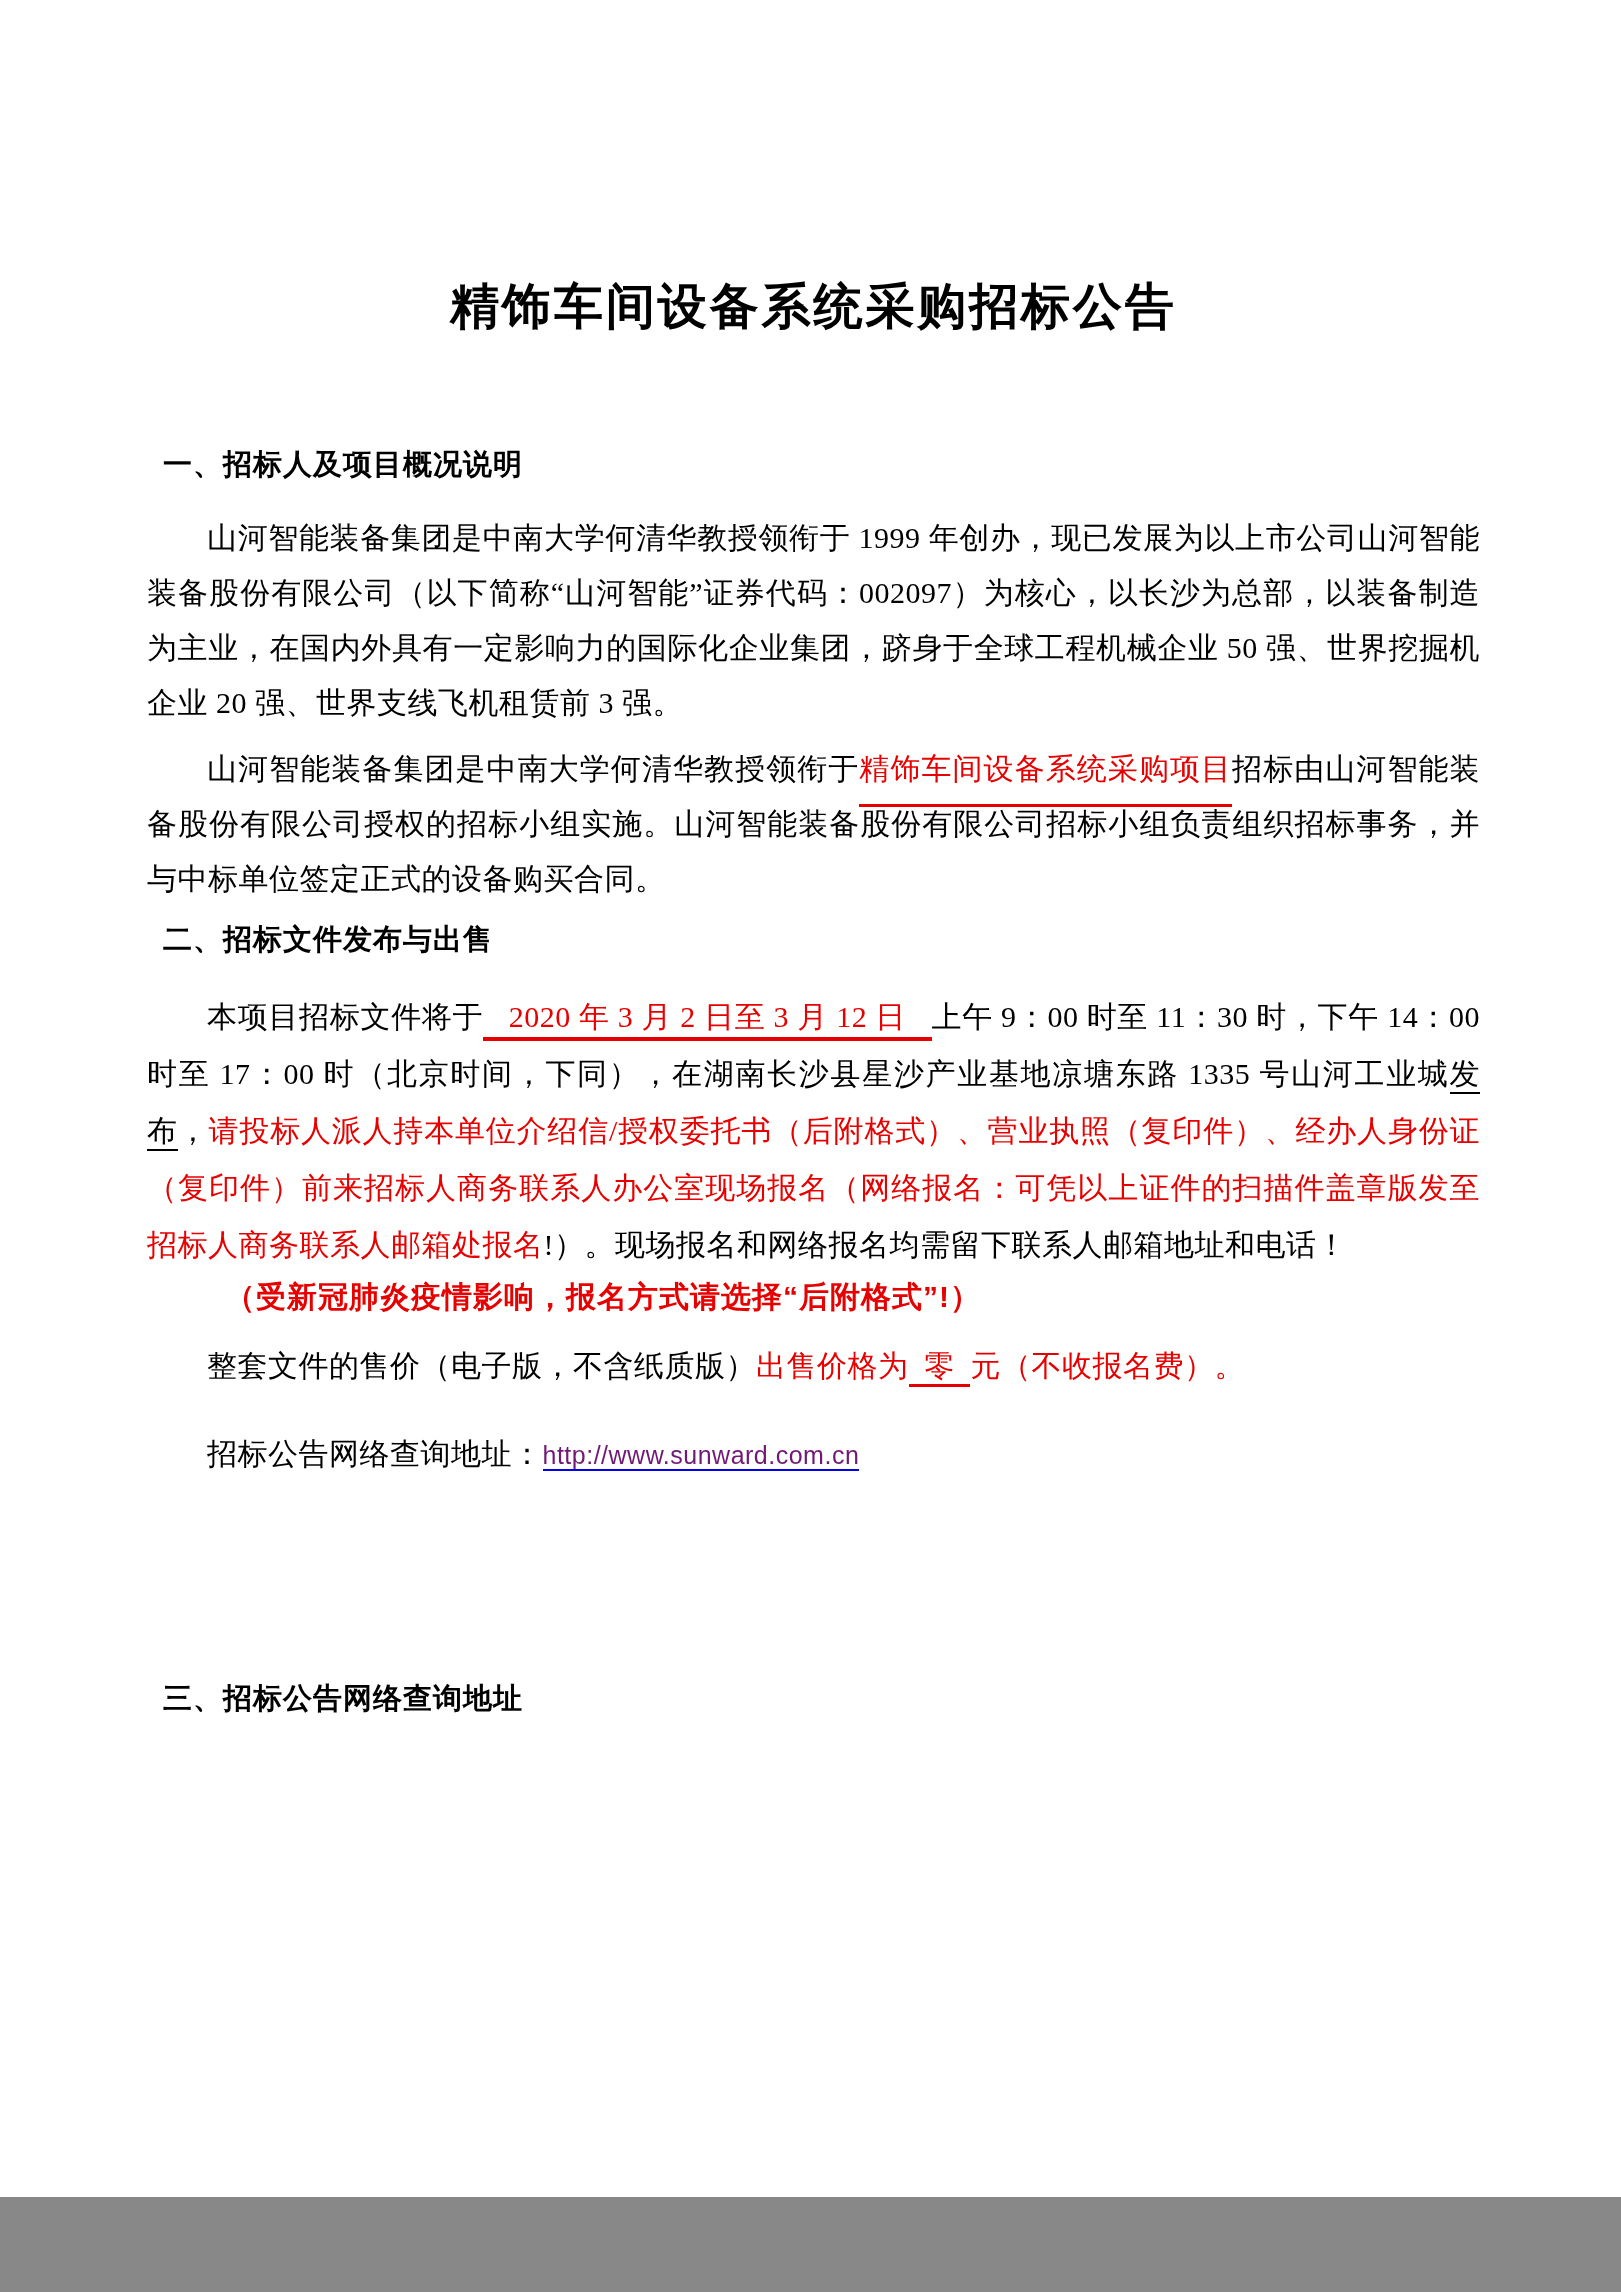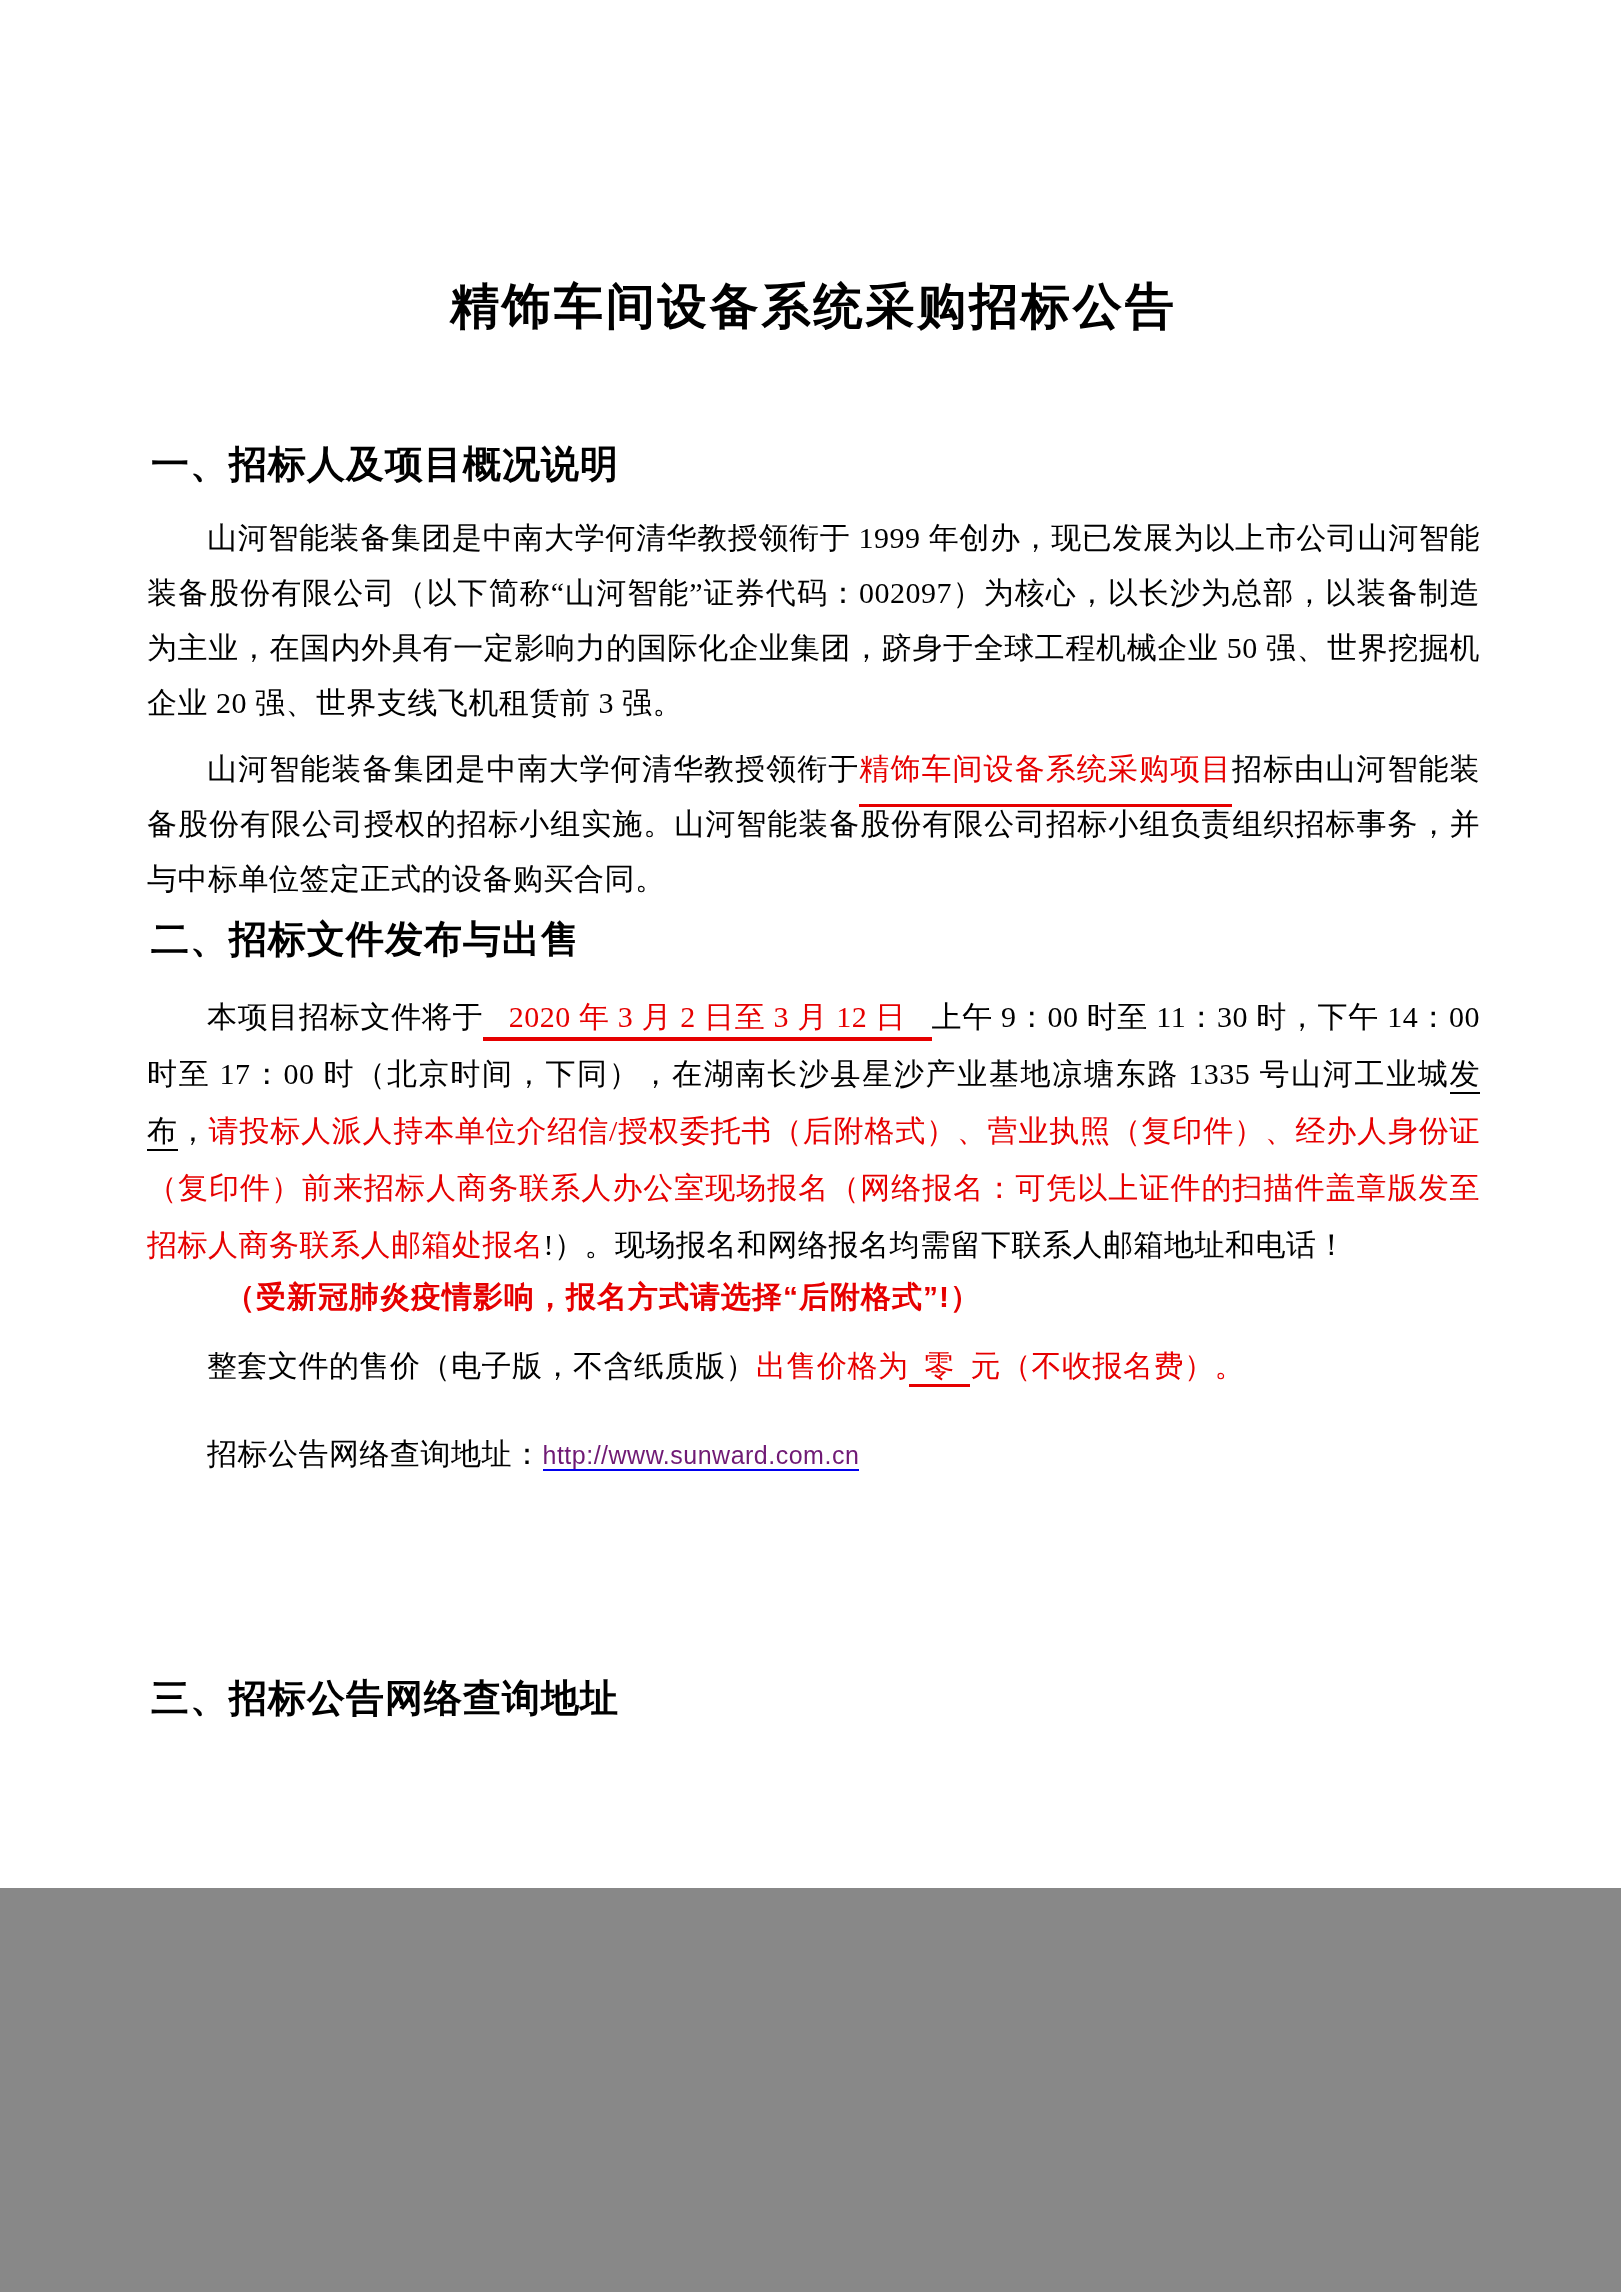--- a/index.html
+++ b/index.html
@@ -1,39 +1,39 @@
 <!DOCTYPE html>
 <html><head>
 <meta charset="utf-8">
 <style>
   html,body{margin:0;padding:0;background:#888;}
   .page{
     position:relative;
     width:1621px;
-    height:1888px;
+    height:2197px;
     margin:0 auto;
     background:#ffffff;
     box-sizing:border-box;
     padding:274px 141px 0 147px;
     font-family:"Liberation Serif","DejaVu Serif",serif;
     color:#000000;
     overflow:hidden;
   }
   .doc-title{
     margin:0;
     font-size:49px;
     line-height:65px;
     font-weight:bold;
     text-align:center;
     letter-spacing:2.9px;
     font-family:"Liberation Sans","DejaVu Sans",sans-serif;
   }
   .sec-heading{
-    margin:4px;
-    font-size:38px;
+    margin:16px;
+    font-size:29px;
     line-height:39px;
     font-weight:bold;
     font-family:"Liberation Sans","DejaVu Sans",sans-serif;
     letter-spacing:1px;
   }
   .sec-heading.s1{margin-top:106px;}
   .sec-heading.s2{margin-top:13.7px;}
   .sec-heading.s3{margin-top:196px;}
   p.body{
     margin:0;

